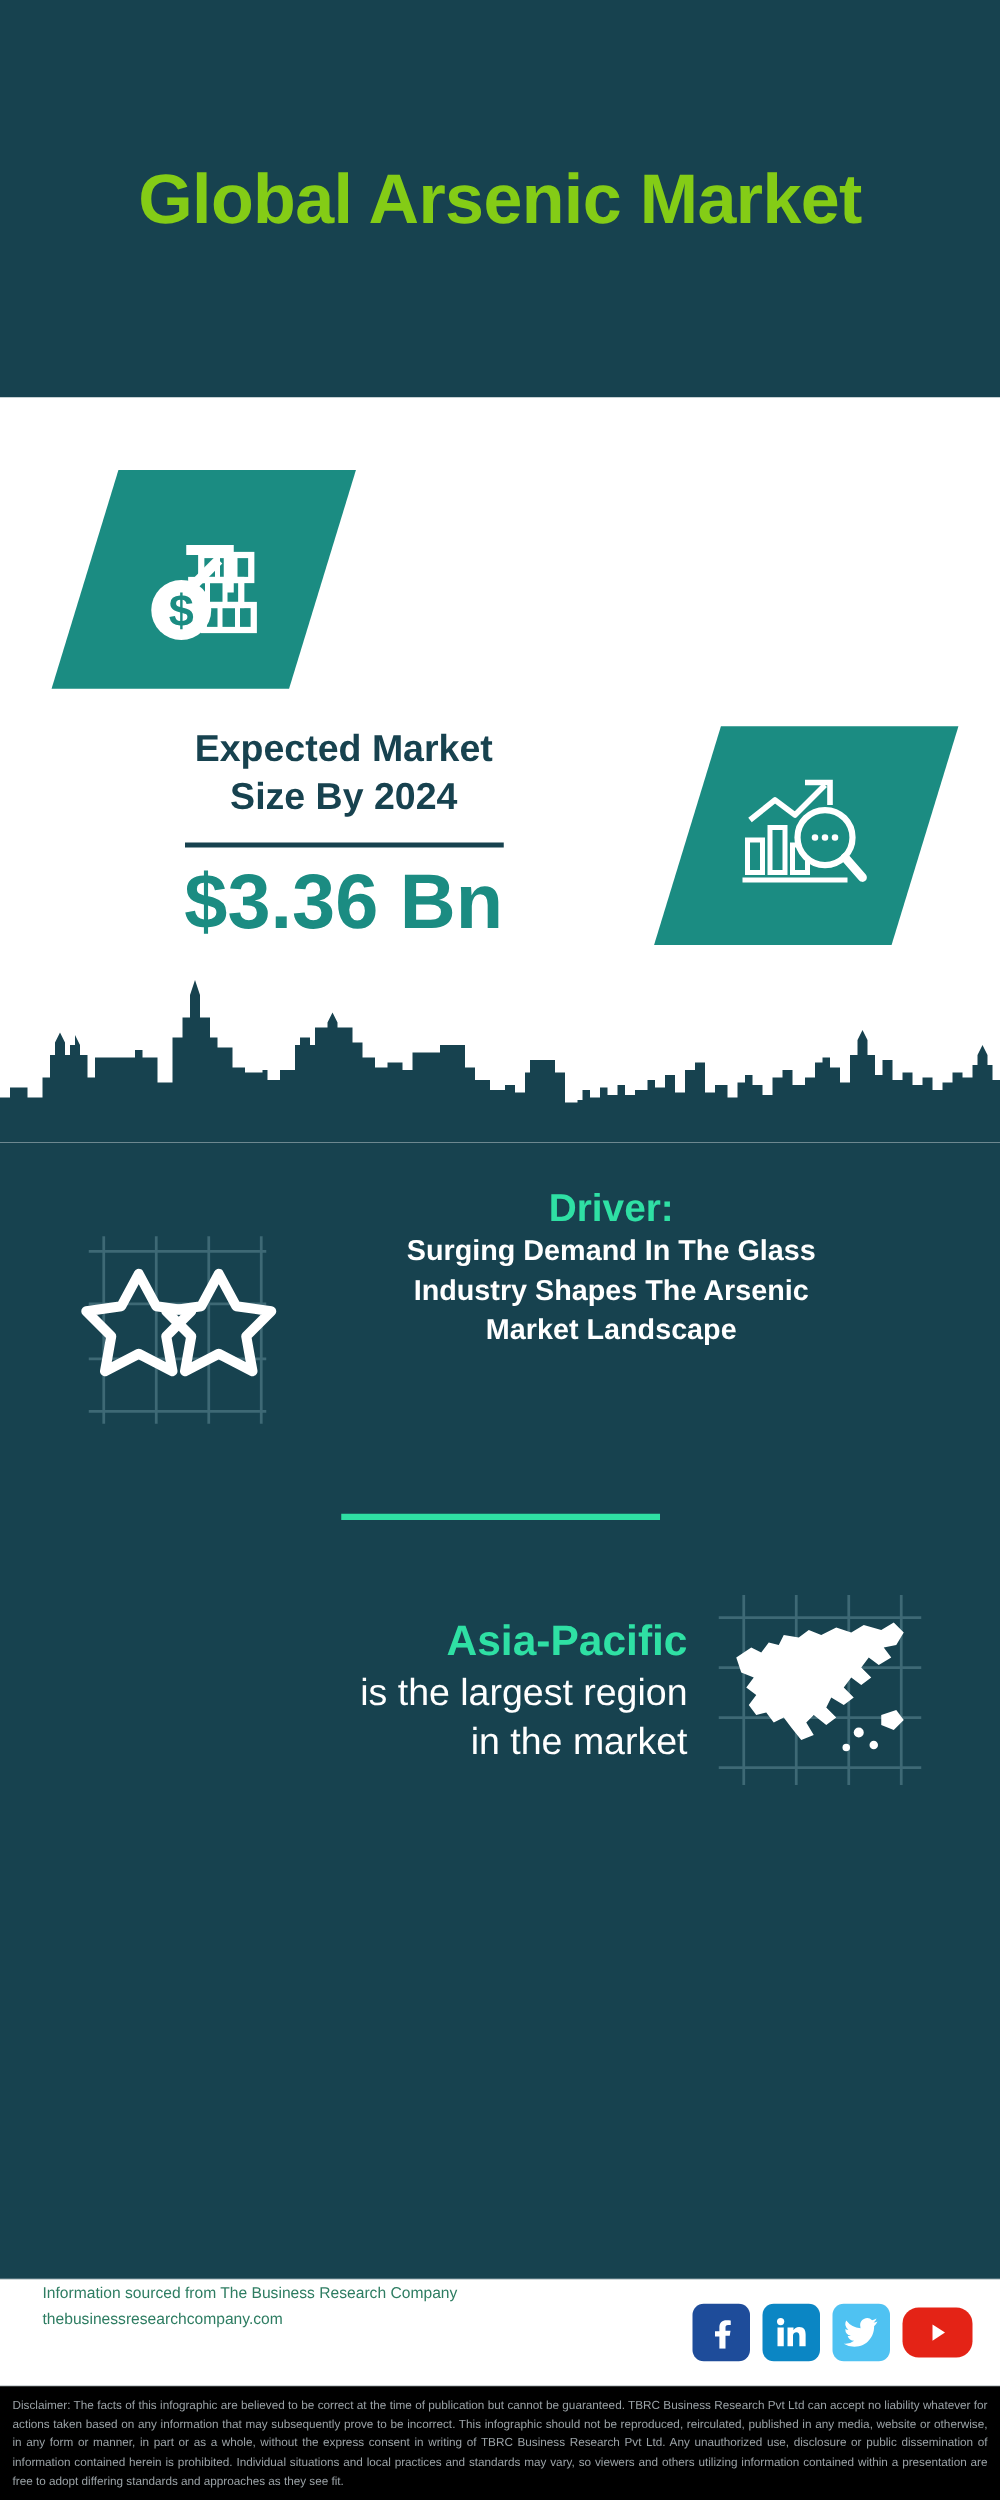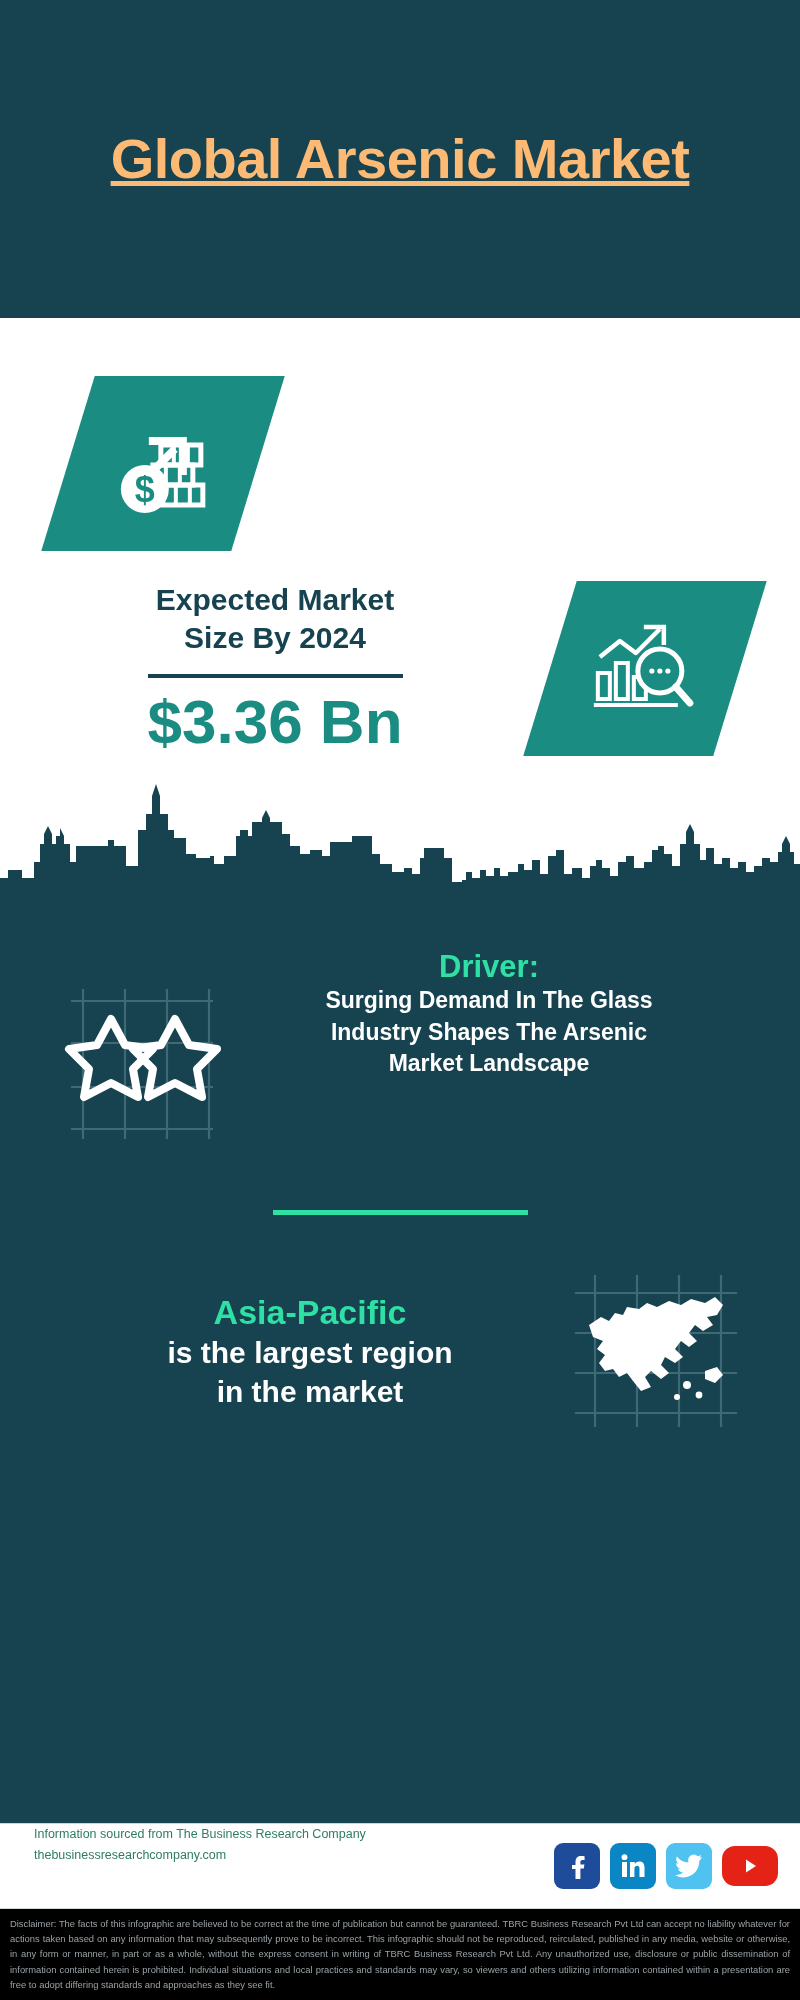--- a/index.html
+++ b/index.html
@@ -17,27 +17,26 @@
   
   .header {
     background:#17424f;
     height:318px;
     display:flex;
     align-items:center;
     justify-content:center;
     padding:0 70px;
   }
   .header-title {
-    color:#fdba74;
+    color:#84cc16;
     font-size:56px;
     font-weight:bold;
     line-height:1.12;
     text-align:center;
     letter-spacing:-0.5px;
-    text-decoration:underline;
   }
 
   
   .stats {
     background:#ffffff;
     flex:0 0 auto;
     padding-top:40px;
     position:relative;
   }
 
@@ -108,31 +107,31 @@
   }
 
   .divider-wrap { display:flex; justify-content:center; padding:60px 0 0 0; }
   .divider {
     width:255px;
     height:5px;
     background:#2fe0a4;
   }
 
   .region-row { display:flex; align-items:center; padding:52px 40px 0 40px; }
-  .region-text { flex:1 1 auto; text-align:center; padding-left:30px; }
+  .region-text { flex:1 1 auto; text-align:right; padding-left:30px; }
   .region-name {
     color:#2fe0a4;
     font-size:34px;
     font-weight:bold;
     line-height:1.22;
   }
   .region-sub {
     color:#ffffff;
     font-size:30px;
-    font-weight:bold;
+    font-weight:normal;
     line-height:1.3;
   }
   .region-icon { flex:0 0 auto; width:210px; display:flex; justify-content:center; }
 
   
   .footer {
     background:#ffffff;
     height:85px;
     display:flex;
     padding:0 22px 0 34px;

